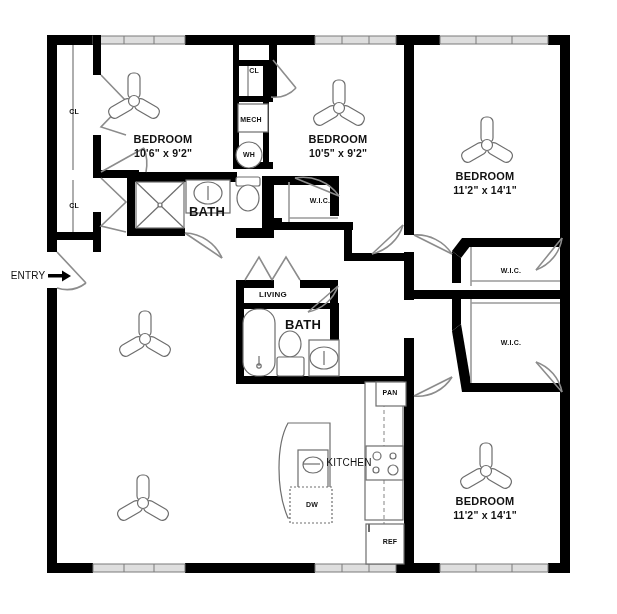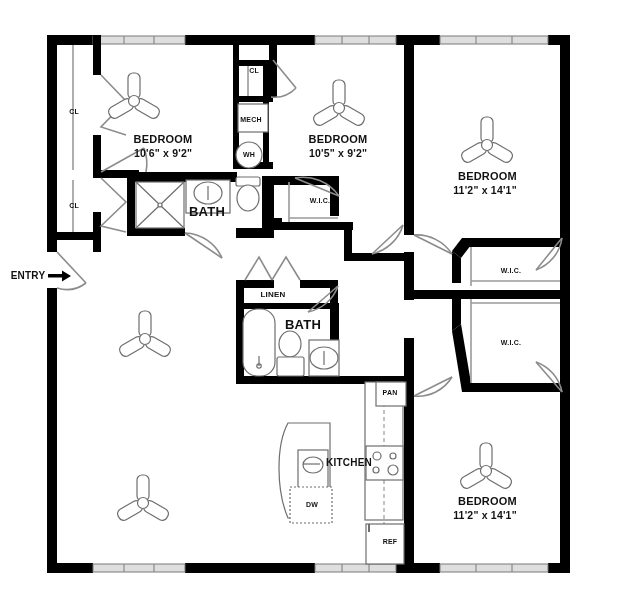--- a/index.html
+++ b/index.html
@@ -30,28 +30,28 @@
     position: absolute;
     text-align: center;
     font-weight: bold;
     color: #111111;
     letter-spacing: 0.2px;
     line-height: 1.25;
     white-space: nowrap;
     transform: translate(-50%, -50%);
     pointer-events: none;
   }
-  .room-label .rl-name { display: block; text-align: right; }
+  .room-label .rl-name { display: block; }
   .room-label .rl-dim  { display: block; }
   .lbl-room  { font-size: 11px; }
   .lbl-room .rl-dim { font-size: 10.5px; }
   .lbl-small { font-size: 8px; font-weight: bold; }
   .lbl-tiny  { font-size: 7px; font-weight: bold; }
-  .lbl-entry { font-size: 10px; font-weight: bold; }
-  .lbl-kitchen { font-size: 10px; font-weight: bold; }
+  .lbl-entry { font-size: 10px; font-weight: normal; }
+  .lbl-kitchen { font-size: 10px; font-weight: normal; }
   .lbl-bath  { font-size: 13px; font-weight: bold; }
 </style>
 </head>
 <body>
 
 <div id="floorplan-root">
 
   <svg id="plan-svg" viewBox="0 0 617 614">
 
     <g fill="#000000">
@@ -420,21 +420,21 @@
   <div class="room-label lbl-tiny" style="left:320px; top:201px;">
     <span class="rl-name">W.I.C.</span>
   </div>
   <div class="room-label lbl-tiny" style="left:511px; top:271px;">
     <span class="rl-name">W.I.C.</span>
   </div>
   <div class="room-label lbl-tiny" style="left:511px; top:343px;">
     <span class="rl-name">W.I.C.</span>
   </div>
   <div class="room-label lbl-small" style="left:273px; top:295px;">
-    <span class="rl-name">LINEN</span>
+    <span class="rl-name">LIVING</span>
   </div>
   <div class="room-label lbl-tiny" style="left:390px; top:393px;">
     <span class="rl-name">PAN</span>
   </div>
   <div class="room-label lbl-tiny" style="left:312px; top:505px;">
     <span class="rl-name">DW</span>
   </div>
   <div class="room-label lbl-tiny" style="left:390px; top:542px;">
     <span class="rl-name">REF</span>
   </div>

